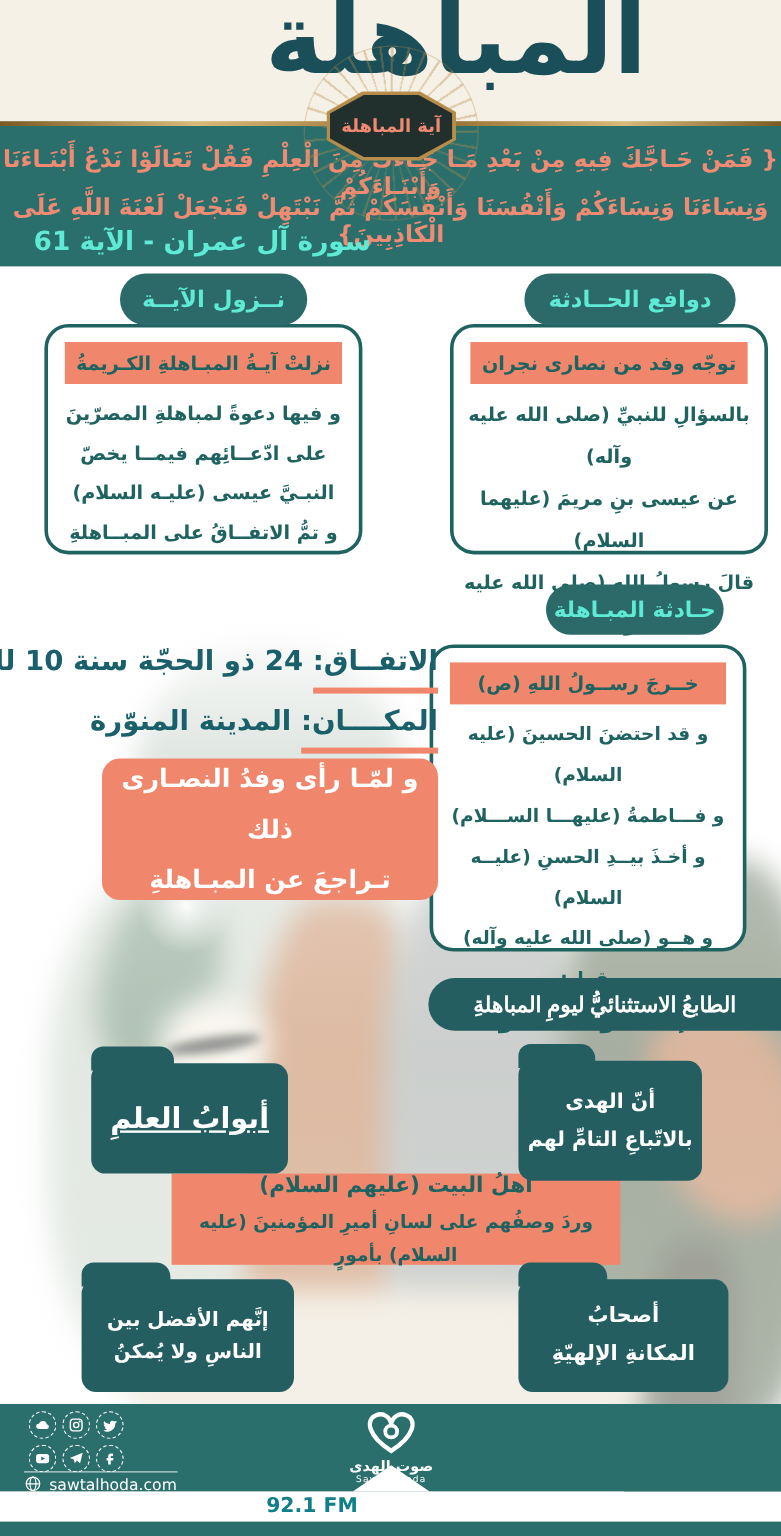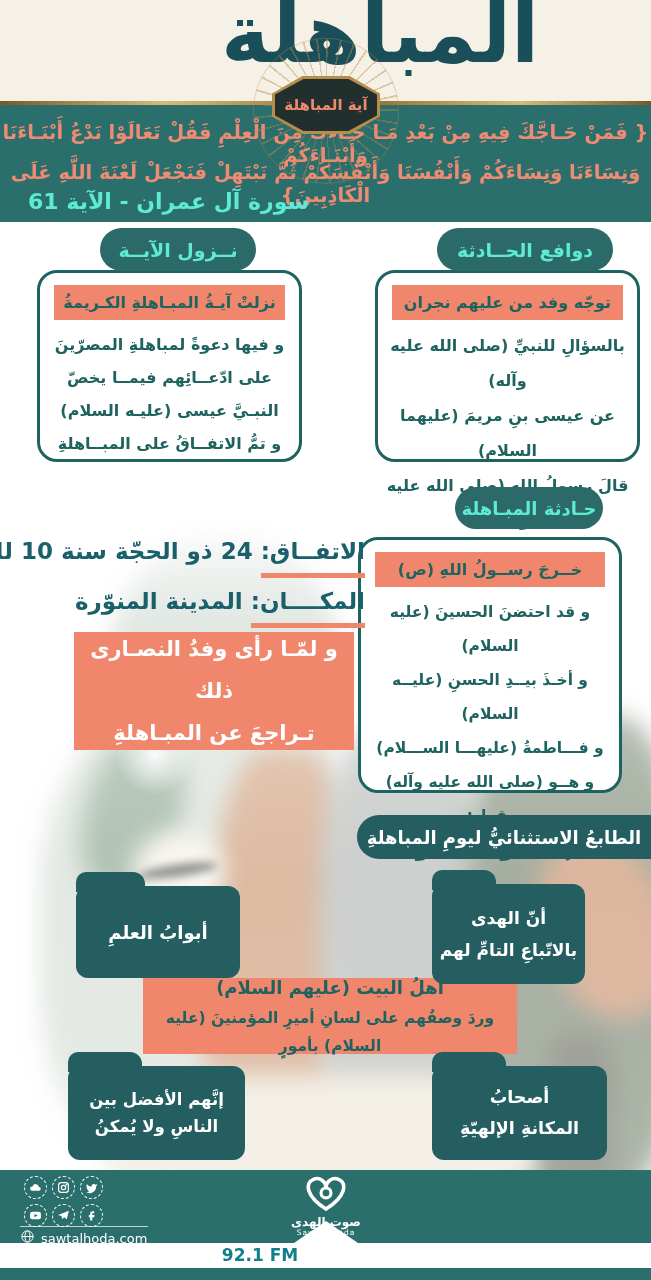--- a/index.html
+++ b/index.html
@@ -45,34 +45,34 @@
   .card-motives{left:375px;top:270px;width:265px;height:192px;}
   .card-motives .cline{line-height:35px;}
   .card-incident{left:358px;top:537px;width:264px;height:256px;}
   .card-incident .cline{font-size:15.5px;line-height:34px;}
 
   
   .tp-line{position:absolute;direction:rtl;font-size:23px;font-weight:bold;color:#19606a;
            white-space:nowrap;z-index:4;text-align:right;}
   .tp-time{right:286px;top:538px;} .tp-place{right:286px;top:588px;}
   .ul{display:inline-block;border-bottom:5px solid #f0876c;padding-bottom:9px;}
-  .retreat-box{position:absolute;left:74px;top:632px;width:280px;height:118px;background:#f0876c;
+  .retreat-box{position:absolute;left:85px;top:632px;width:280px;height:118px;background:#f0876c;
                color:#fff;display:flex;flex-direction:column;justify-content:center;text-align:center;
-               font-size:21px;font-weight:bold;line-height:42px;direction:rtl;z-index:4;}
+               font-size:21px;font-weight:bold;line-height:42px;direction:rtl;z-index:4;border-radius:15px;}
 
   
   .banner{left:357px;top:815px;width:294px;height:44px;background:#245e60;border-radius:22px 0 0 22px;
           color:#fff;font-weight:bold;font-size:18px;display:flex;align-items:center;justify-content:center;
-          direction:rtl;z-index:5;}
+          direction:rtl;z-index:5;font-family:Liberation Serif, serif;}
   .folder{position:absolute;background:#245e60;border-radius:12px;color:#fff;font-weight:bold;
           text-align:center;display:flex;flex-direction:column;justify-content:center;direction:rtl;z-index:5;}
   .folder::before{content:"";position:absolute;left:0;top:-14px;width:42%;height:20px;background:#245e60;
                   border-radius:10px 12px 0 0;}
   .folder-guidance{left:432px;top:884px;width:153px;height:100px;font-size:17px;line-height:32px;}
-  .folder-knowledge{left:76px;top:886px;width:164px;height:92px;font-size:18px;}
+  .folder-knowledge{left:76px;top:886px;width:164px;height:92px;font-size:24px;text-decoration:underline;}
   .folder-status{left:432px;top:1066px;width:175px;height:94px;font-size:17.5px;line-height:31px;}
   .folder-best{left:68px;top:1066px;width:177px;height:94px;font-size:16.5px;line-height:27px;}
   .ahl-banner{position:absolute;left:143px;top:978px;width:374px;height:76px;background:#f0876c;
               color:#1f6361;text-align:center;font-weight:bold;direction:rtl;z-index:4;
               display:flex;flex-direction:column;justify-content:center;}
   .ahl-l1{font-size:18px;line-height:32px;} .ahl-l2{font-size:15.5px;line-height:28px;}
 
   
   .photo{left:0;top:520px;width:651px;height:650px;overflow:hidden;z-index:0;}
   .blob{position:absolute;filter:blur(12px);}
@@ -128,42 +128,42 @@
     <div class="blob" style="left:138px;top:344px;width:80px;height:13px;background:#3c3f3b;border-radius:50%;transform:rotate(-8deg);filter:blur(4px);"></div>
     <div class="blob" style="left:110px;top:555px;width:430px;height:130px;background:#e9e1cf;border-radius:30%;"></div>
     <div class="blob" style="left:545px;top:515px;width:70px;height:170px;background:#474a38;border-radius:30%;"></div>
     <div class="flare" style="left:420px;top:140px;width:110px;height:110px;"></div>
     <div class="flare" style="left:115px;top:195px;width:80px;height:80px;"></div>
     <div class="wash"></div>
   </div>
 
   <div class="pill pill-motives">دوافع الحــادثة</div>
   <div class="card card-motives">
-    <div class="hl">توجّه وفد من عليهم نجران</div>
+    <div class="hl">توجّه وفد من نصارى نجران</div>
     <div class="cline">بالسؤالِ للنبيِّ (صلى الله عليه وآله)</div>
     <div class="cline">عن عيسى بنِ مريمَ (عليهما السلام)</div>
     <div class="cline">قالَ رسولُ اللهِ (صلى الله عليه وآله):</div>
     <div class="quote">«إنَّهُ عَبدُ اللهِ»</div>
   </div>
 
   <div class="pill pill-revelation">نــزول الآيــة</div>
   <div class="card card-revelation">
     <div class="hl">نزلتْ آيـةُ المبـاهلةِ الكـريمةُ</div>
     <div class="cline">و فيها دعوةً لمباهلةِ المصرّينَ</div>
     <div class="cline">على ادّعــائِهم فيمــا يخصّ</div>
     <div class="cline">النبـيَّ عيسى (عليـه السلام)</div>
     <div class="cline">و تمُّ الاتفــاقُ على المبــاهلةِ</div>
   </div>
 
   <div class="pill pill-incident">حـادثة المبـاهلة</div>
   <div class="card card-incident">
     <div class="hl">خــرجَ رســولُ اللهِ (ص)</div>
     <div class="cline">و قد احتضنَ الحسينَ (عليه السلام)</div>
+    <div class="cline">و فـــاطمةُ (عليهـــا الســـلام)</div>
     <div class="cline">و أخـذَ بيــدِ الحسنِ (عليــه السلام)</div>
-    <div class="cline">و فـــاطمةُ (عليهـــا الســـلام)</div>
     <div class="cline">و هــو (صلى الله عليه وآله) يقول:</div>
     <div class="quote">«إذا دَعوتُ فأمِّنوا»</div>
   </div>
 
   <div class="tp-line tp-time">
     <span class="ul">الاتفــاق:</span>
     <span>24 ذو الحجّة سنة 10 للهجرة</span>
   </div>
   <div class="tp-line tp-place">
     <span class="ul">المكــــان:</span>

